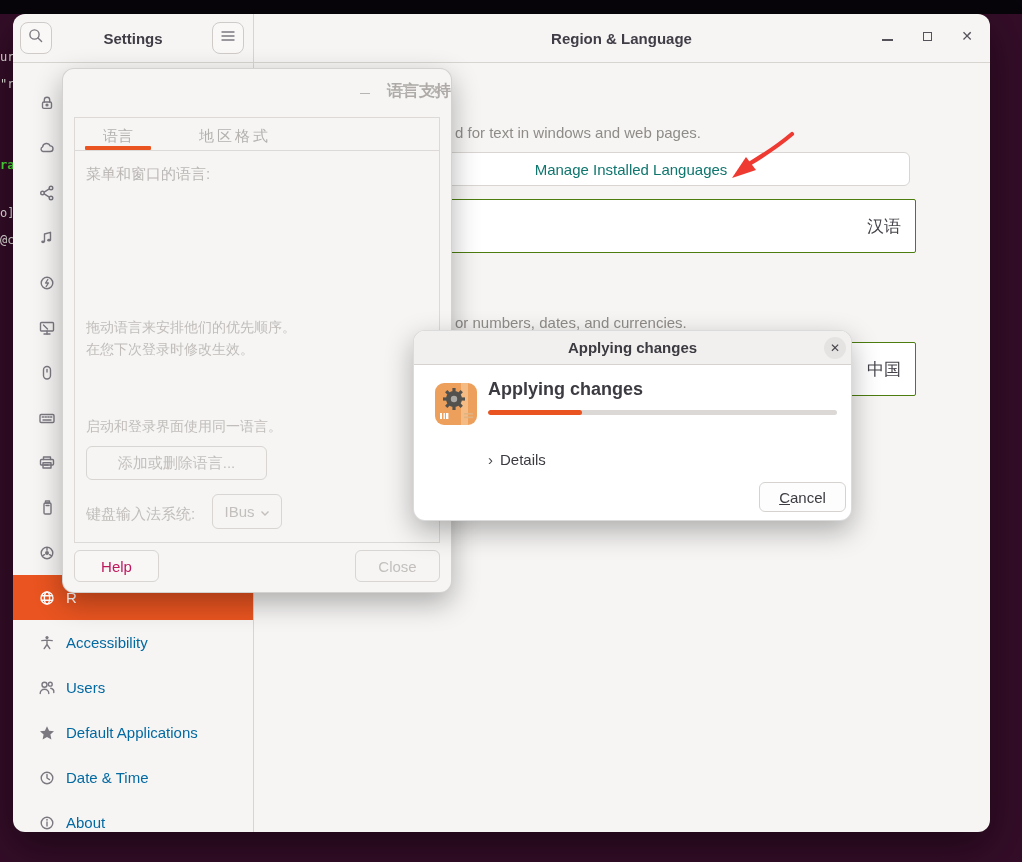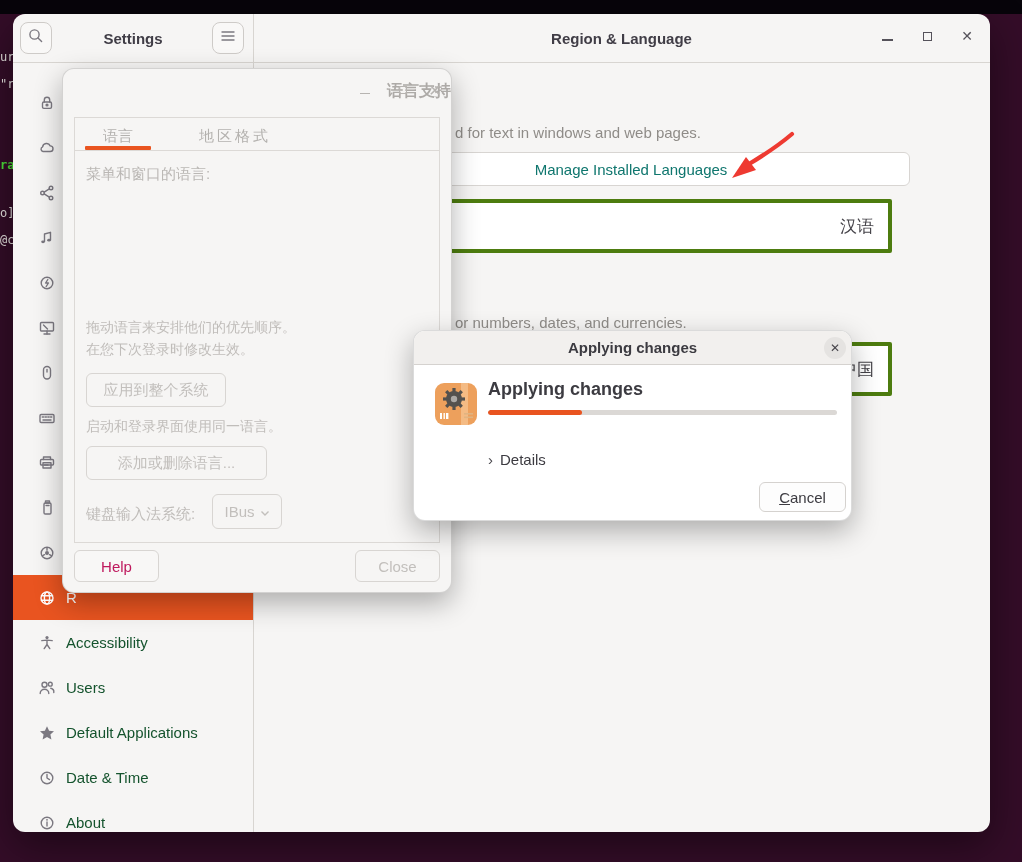--- a/index.html
+++ b/index.html
@@ -23,32 +23,32 @@
   .search-btn{left:7px;} .menu-btn{left:199px;}
   .wc{top:10px;width:24px;height:24px;display:flex;align-items:center;justify-content:center;color:#55525a;}
   .wc-min{left:862px}.wc-max{left:902px}.wc-close{left:942px}
   .glyph-min{display:block;width:11px;height:1.6px;background:#55525a;margin-top:8px;}
   .glyph-max{display:block;width:9px;height:9px;border:1.4px solid #55525a;box-sizing:border-box;}
   .glyph-x{font-size:14px;line-height:1;}
   
   .sb-item{left:0;width:240px;height:45px;display:flex;align-items:center;}
   .sb-ico{position:absolute;left:25px;width:18px;height:18px;}
   .sb-ico svg{display:block;}
-  .sb-label{position:absolute;left:53px;font-size:15px;color:#14532d;white-space:nowrap;}
+  .sb-label{position:absolute;left:53px;font-size:15px;color:#0369a1;white-space:nowrap;}
   .sb-item.active{background:#e95420;}
   .sb-item.active .sb-label{color:#ffffff;}
   .ic{stroke:#7b7880;fill:none;stroke-width:1.4;stroke-linecap:round;stroke-linejoin:round;}
   .icf{fill:#7b7880;stroke:none;}
   .active .ic{stroke:#ffffff;}
   
   .desc{font-size:15px;color:#8f8c88;white-space:nowrap;}
   .wide-btn{left:339px;top:138px;width:558px;height:34px;background:#ffffff;border:1px solid #d8d5d2;
             border-radius:6px;display:flex;align-items:center;justify-content:center;
             font-size:15px;color:#0f766e;box-sizing:border-box;}
-  .row-card{left:321px;width:558px;height:54px;background:#ffffff;border:4px solid #4d7c0f;
+  .row-card{left:345px;width:558px;height:54px;background:#ffffff;border:1px solid #4d7c0f;
             border-radius:2px;box-sizing:border-box;display:flex;align-items:center;justify-content:flex-end;}
   .row-val{padding-right:14px;font-size:17px;color:#454349;}
   
   .dlg{background:#f6f5f4;border-radius:12px;border:1px solid rgba(0,0,0,.14);
        box-shadow:0 10px 28px rgba(0,0,0,.30);box-sizing:border-box;}
   .lang-dlg{left:62px;top:68px;width:390px;height:525px;z-index:5;}
   .ld-title{left:0;top:12px;width:100%;text-align:right;font-size:16px;font-weight:bold;color:#adaaa7;}
   .ld-wc{top:11px;width:20px;height:20px;display:flex;align-items:center;justify-content:center;color:#b7b4b1;}
   .ld-min{left:292px}.ld-max{left:330px}.ld-xx{left:362px}
   .g-min{display:block;width:10px;height:1.5px;background:#b7b4b1;margin-top:7px;}
@@ -334,21 +334,20 @@
 
     <div class="abs frame"></div>
     <div class="abs tab tab1">语言</div>
     <div class="abs tab tab2">地区格式</div>
     <div class="abs tab-underline"></div>
     <div class="abs tabline"></div>
 
     <div class="abs ld-menu-label">菜单和窗口的语言:</div>
     <div class="abs hint h1">拖动语言来安排他们的优先顺序。</div>
     <div class="abs hint h2">在您下次登录时修改生效。</div>
-    <div class="abs ld-btn b-apply">应用到整个系统</div>
     <div class="abs hint h3">启动和登录界面使用同一语言。</div>
     <div class="abs ld-btn b-add">添加或删除语言...</div>
     <div class="abs ime-label">键盘输入法系统:</div>
     <div class="abs ime-select">
       <span>IBus</span>
       <span><svg width="10" height="7" viewBox="0 0 10 7" style="stroke:#c2bfbc;fill:none;stroke-width:1.4">
             <path d="M1.5 1.5 L5 5 L8.5 1.5"></path>
           </svg></span>
     </div>
     <div class="abs ld-btn b-help">Help</div>

